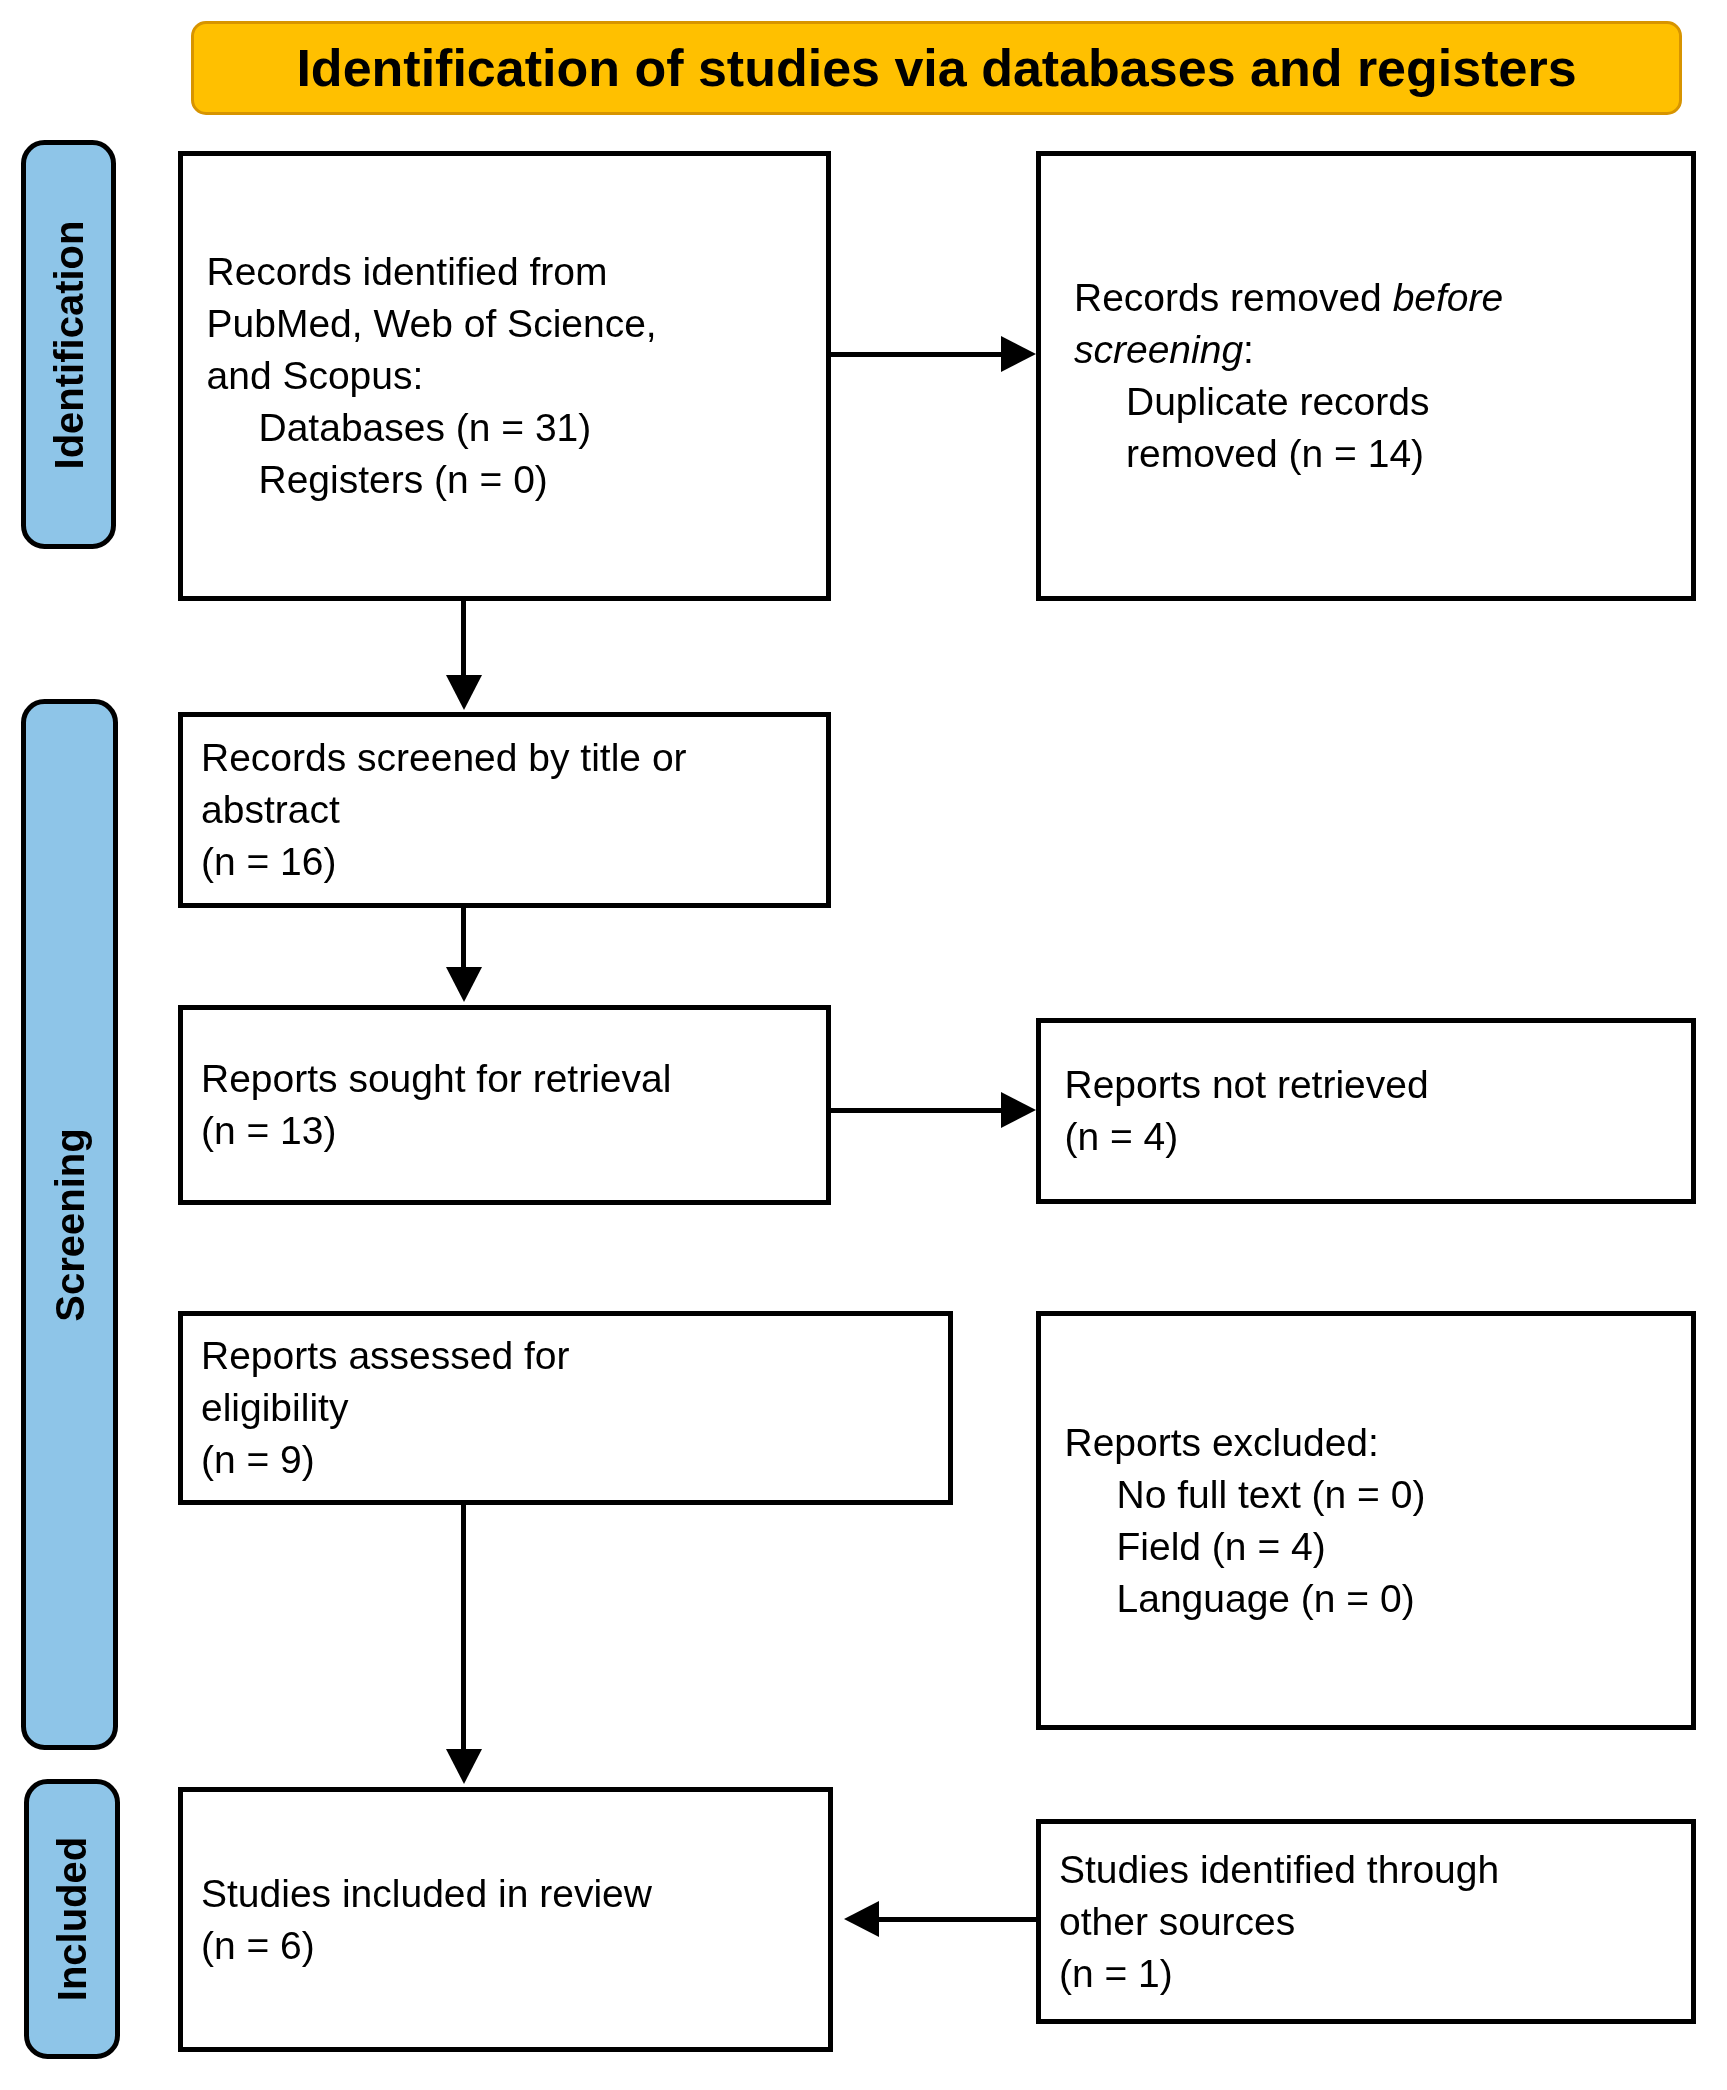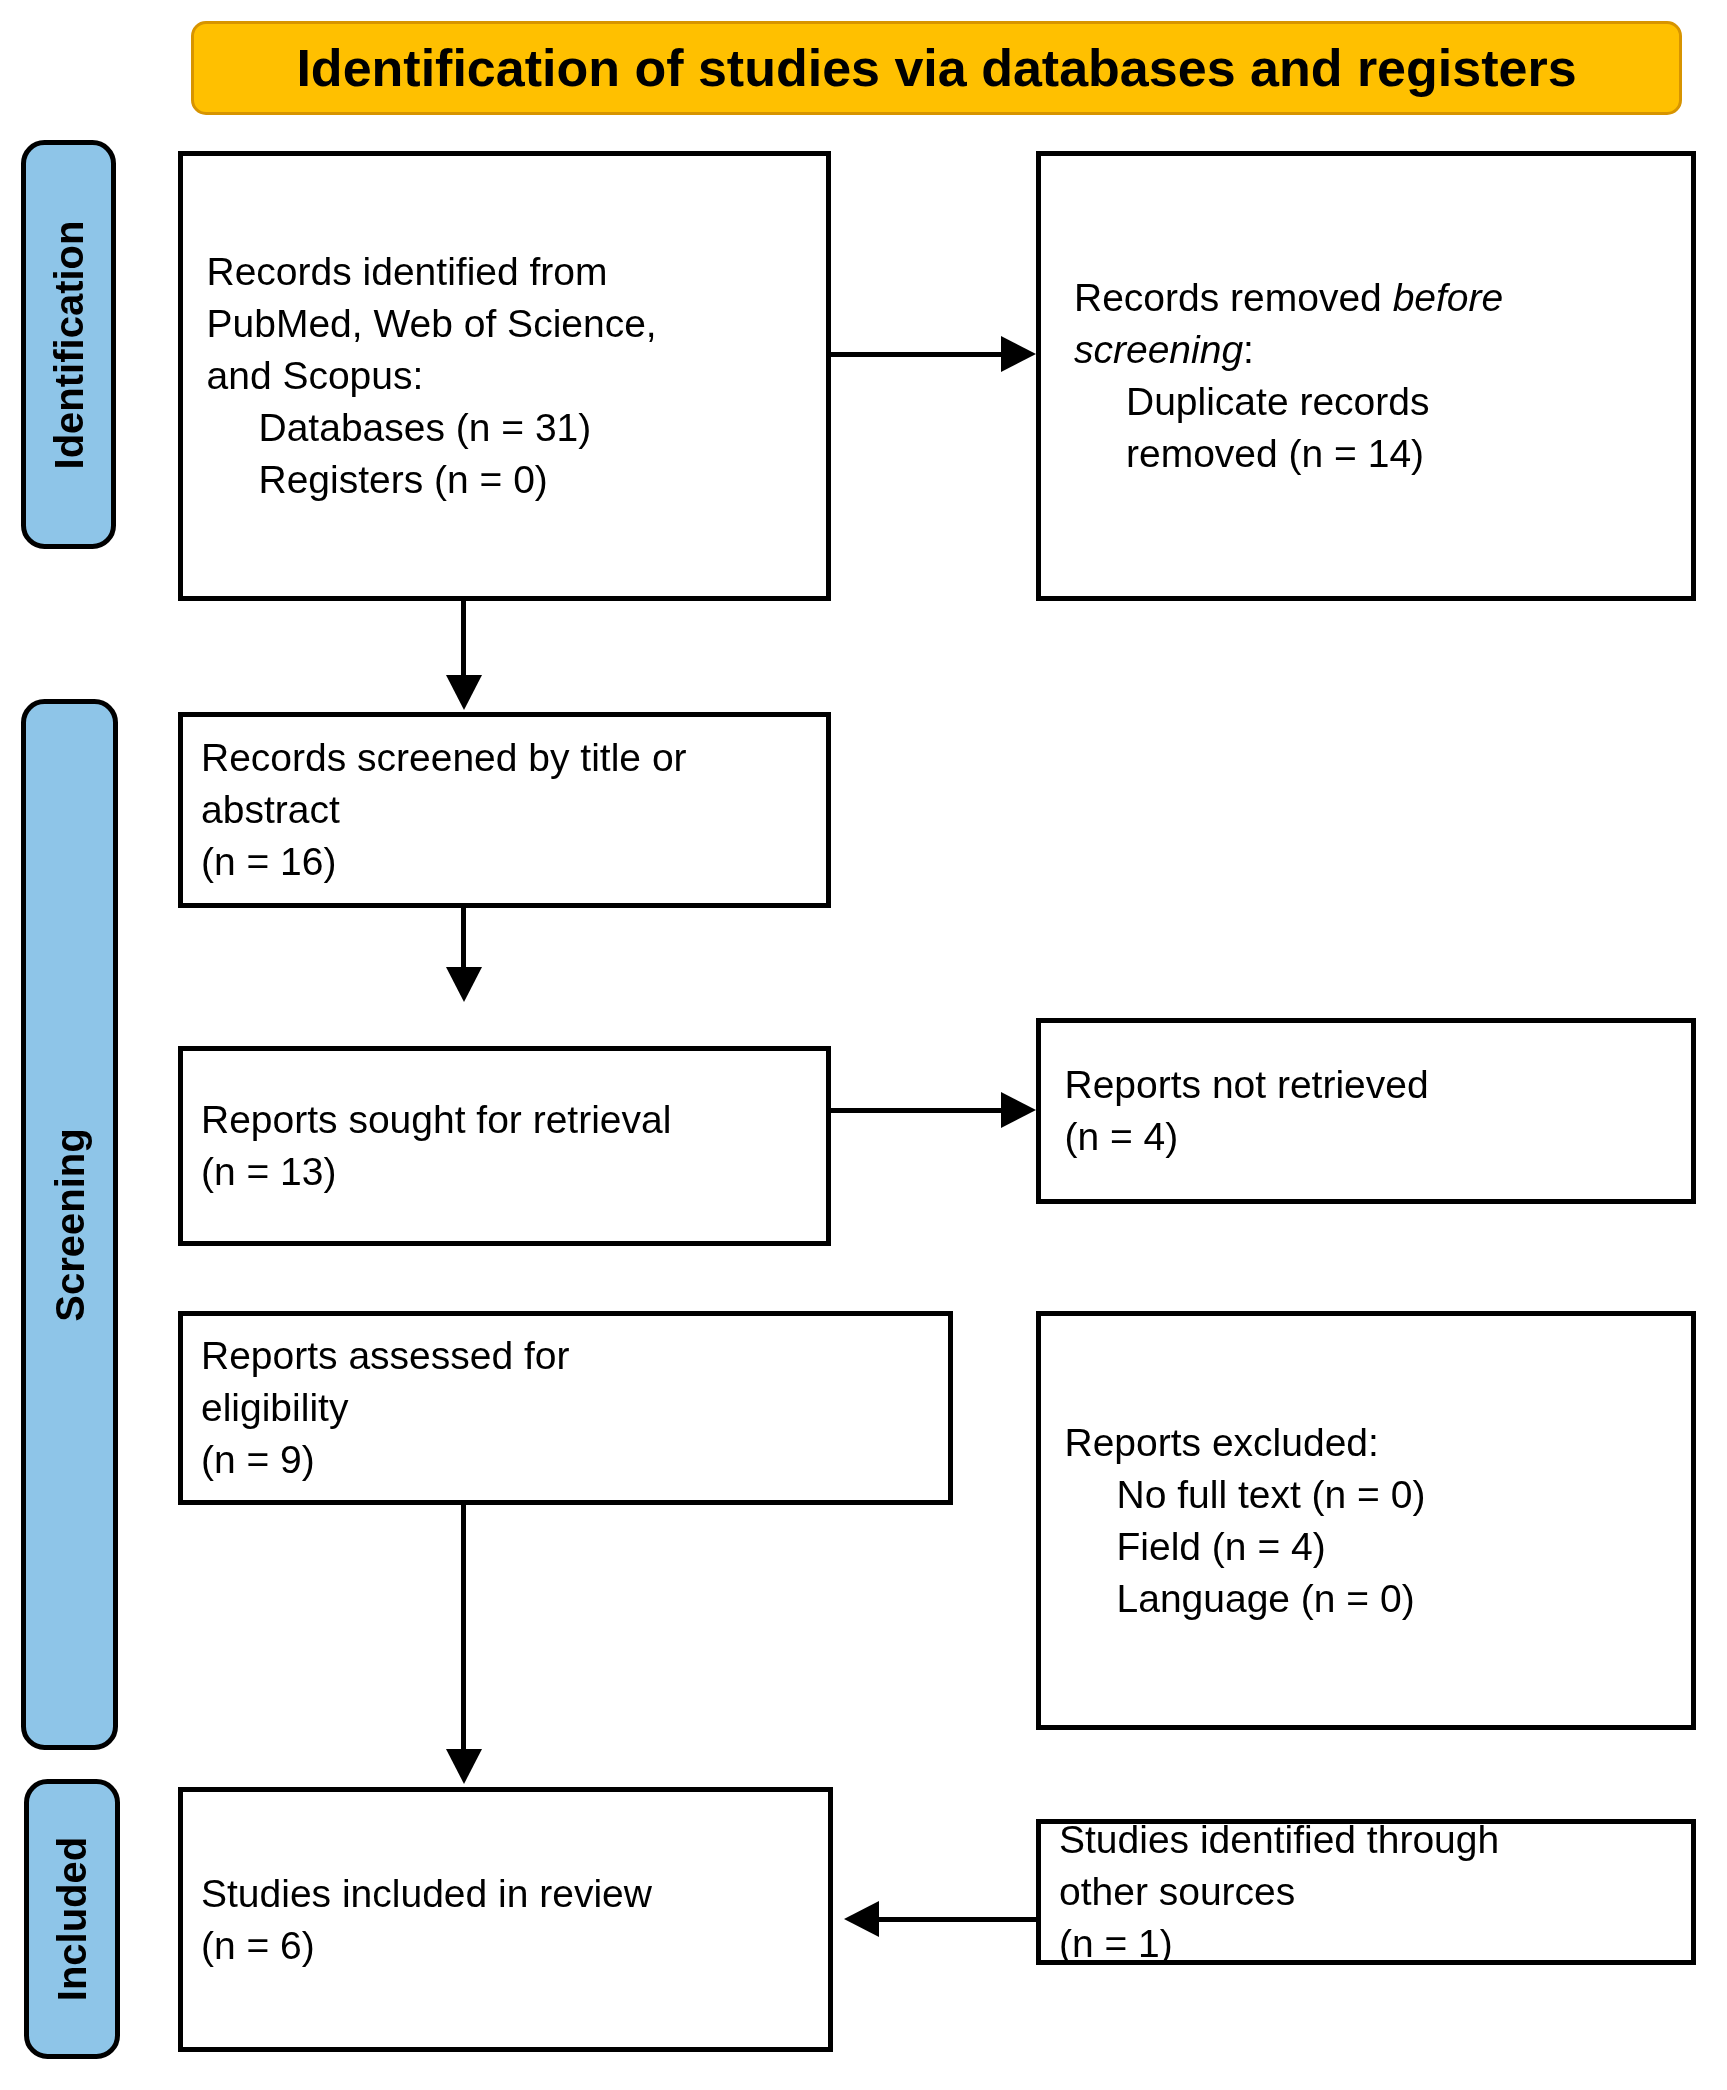--- a/index.html
+++ b/index.html
@@ -54,26 +54,26 @@
     display:flex;flex-direction:column;justify-content:center;
   }
   .box.center{text-align:left;padding:0 18px;}
   .box.left{text-align:left;padding-left:23.5px;padding-right:13.4px;}
   .line{white-space:nowrap;}
   .line.sub{padding-left:52px;}
   em{font-style:italic;}
   #box-records-identified{left:178px;top:151px;width:653px;height:450px;}
   #box-records-removed{left:1036px;top:151px;width:660px;height:450px;padding-left:33px;}
   #box-records-screened{left:178px;top:712px;width:653px;height:196px;}
-  #box-reports-sought{left:178px;top:1005px;width:653px;height:200px;margin-top:41px;}
+  #box-reports-sought{left:178px;top:1005px;width:653px;height:200px;}
   #box-reports-not-retrieved{left:1036px;top:1018px;width:660px;height:186px;}
   #box-reports-assessed{left:178px;top:1311px;width:775px;height:194px;}
   #box-reports-excluded{left:1036px;top:1311px;width:660px;height:419px;}
   #box-studies-included{left:178px;top:1787px;width:655px;height:265px;}
-  #box-studies-other{left:1036px;top:1819px;width:660px;height:146px;}
+  #box-studies-other{left:1036px;top:1819px;width:660px;height:205px;}
   
   .hline{position:absolute;height:5px;background:#000;}
   .vline{position:absolute;width:5px;background:#000;}
   .head{position:absolute;width:0;height:0;}
   .head-right{border-top:18.5px solid transparent;border-bottom:18.5px solid transparent;border-left:35px solid #000;}
   .head-left{border-top:18.5px solid transparent;border-bottom:18.5px solid transparent;border-right:35px solid #000;}
   .head-down{border-left:18.5px solid transparent;border-right:18.5px solid transparent;border-top:35px solid #000;}
 </style>
 </head>
 <body>

